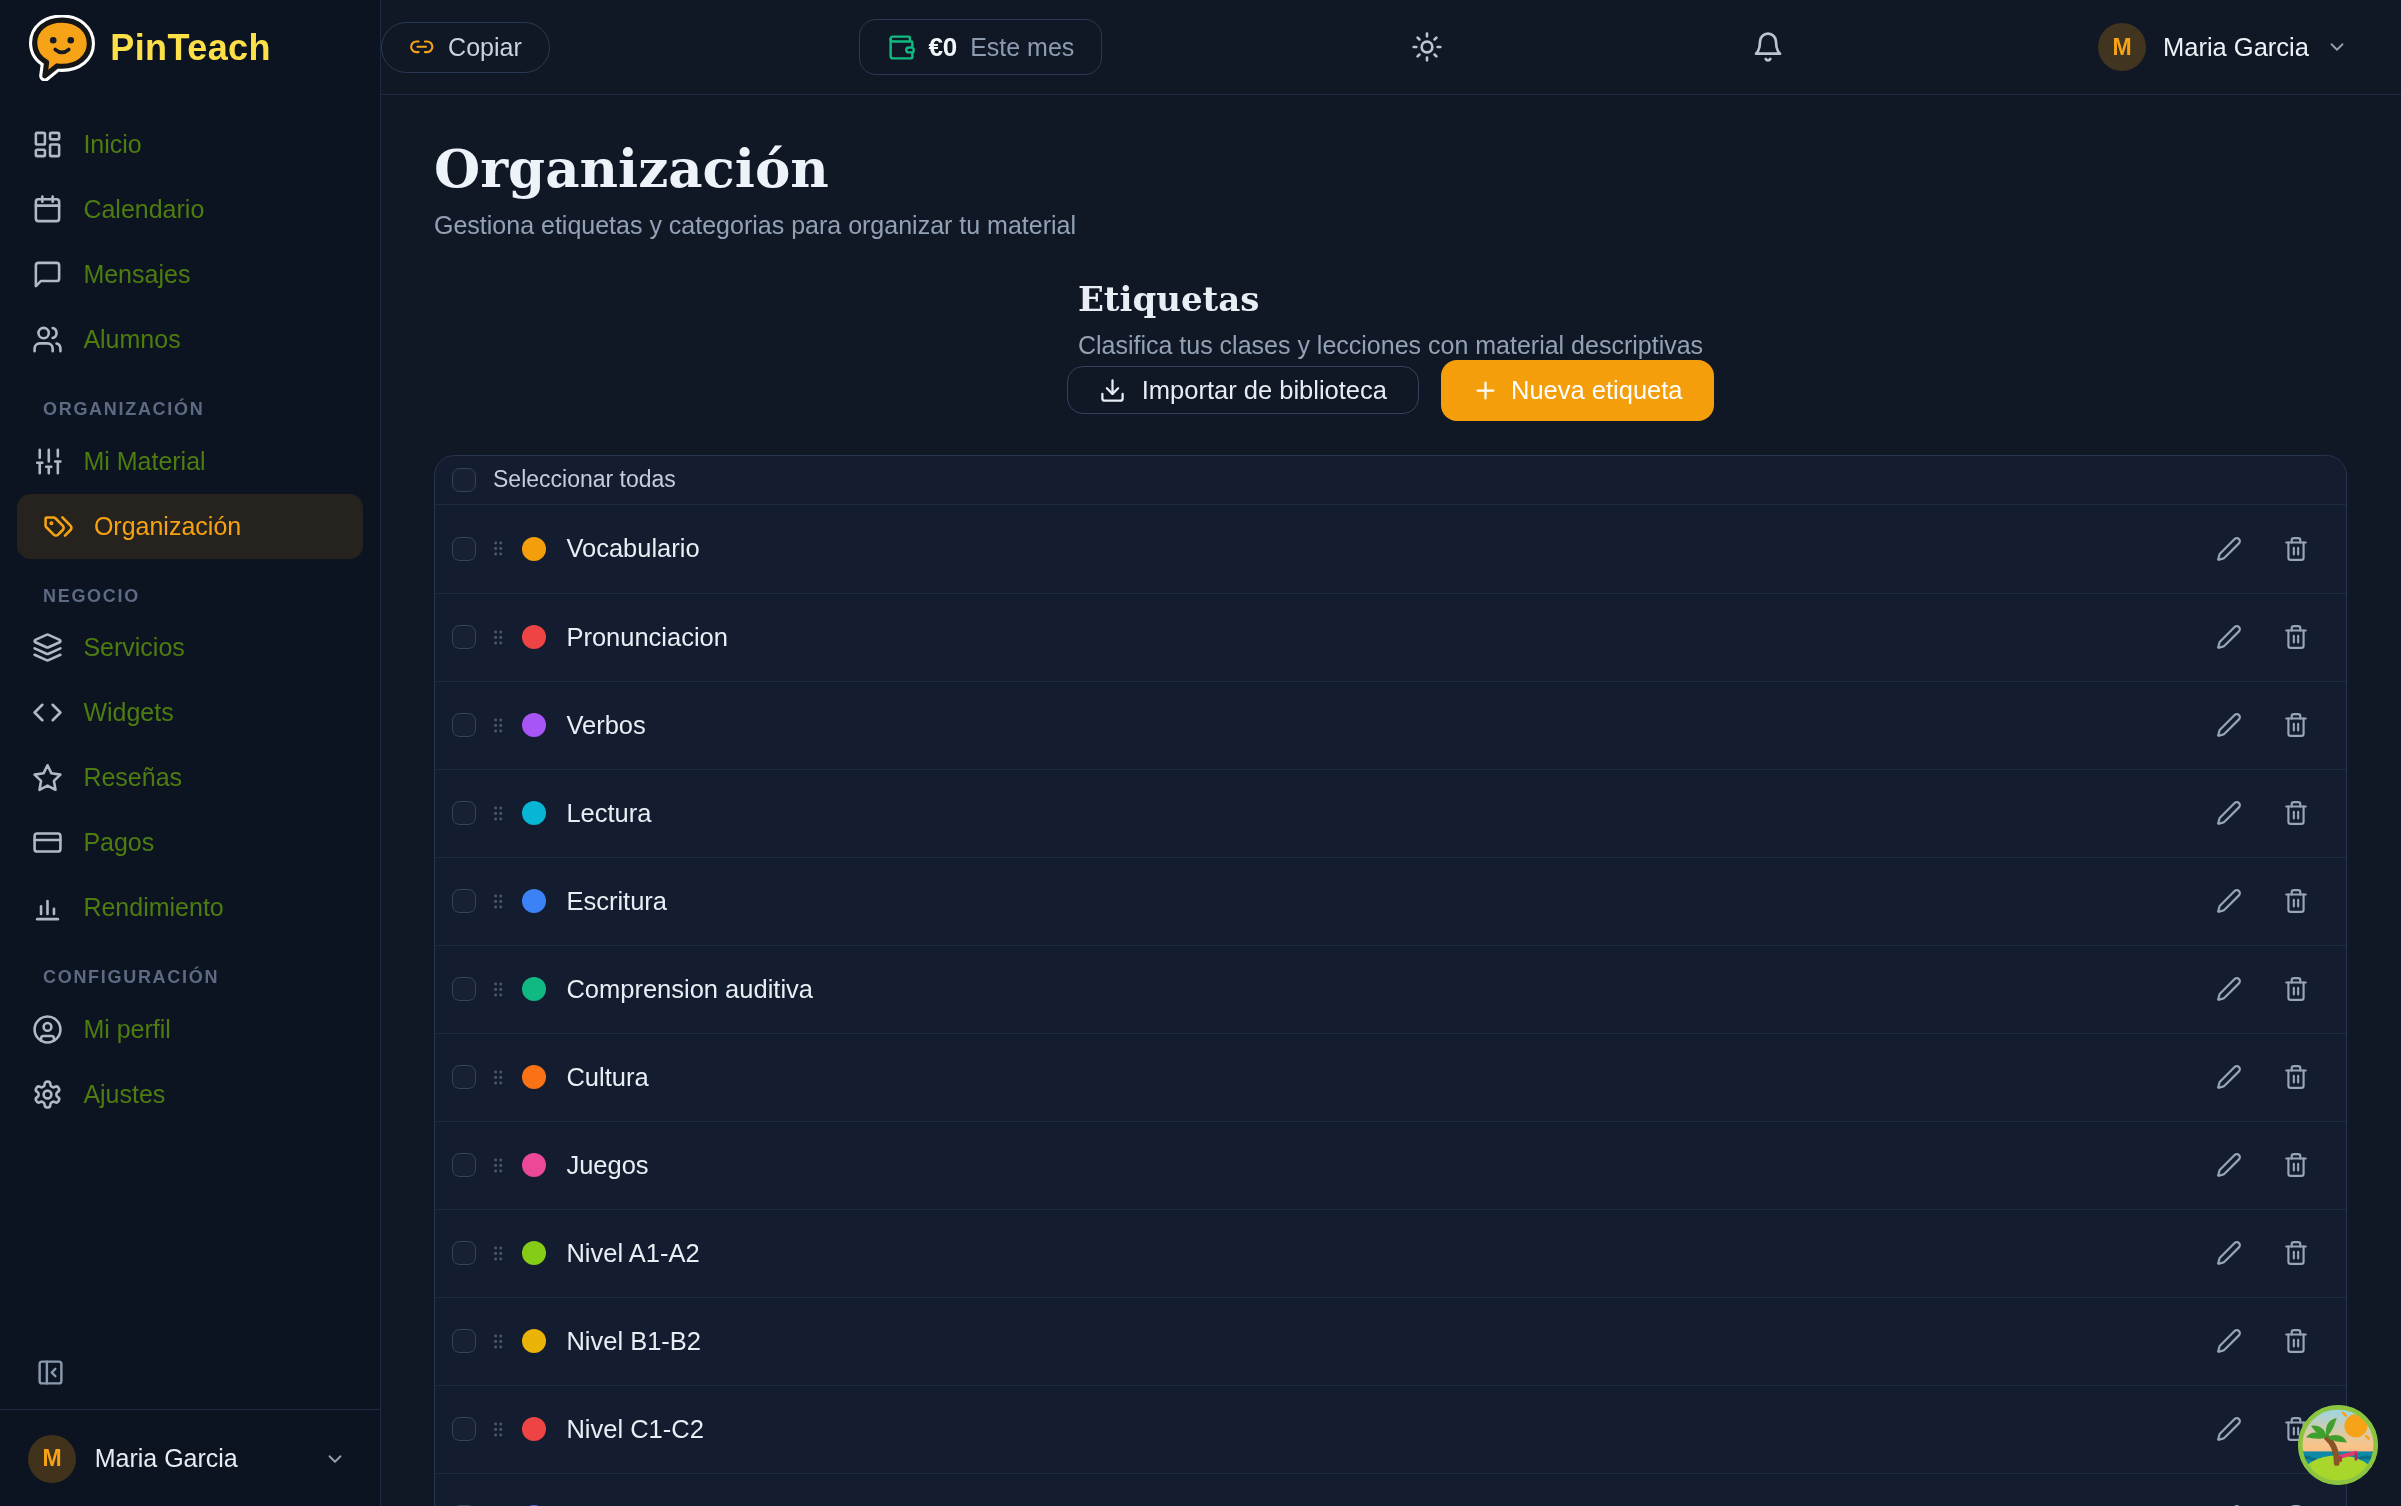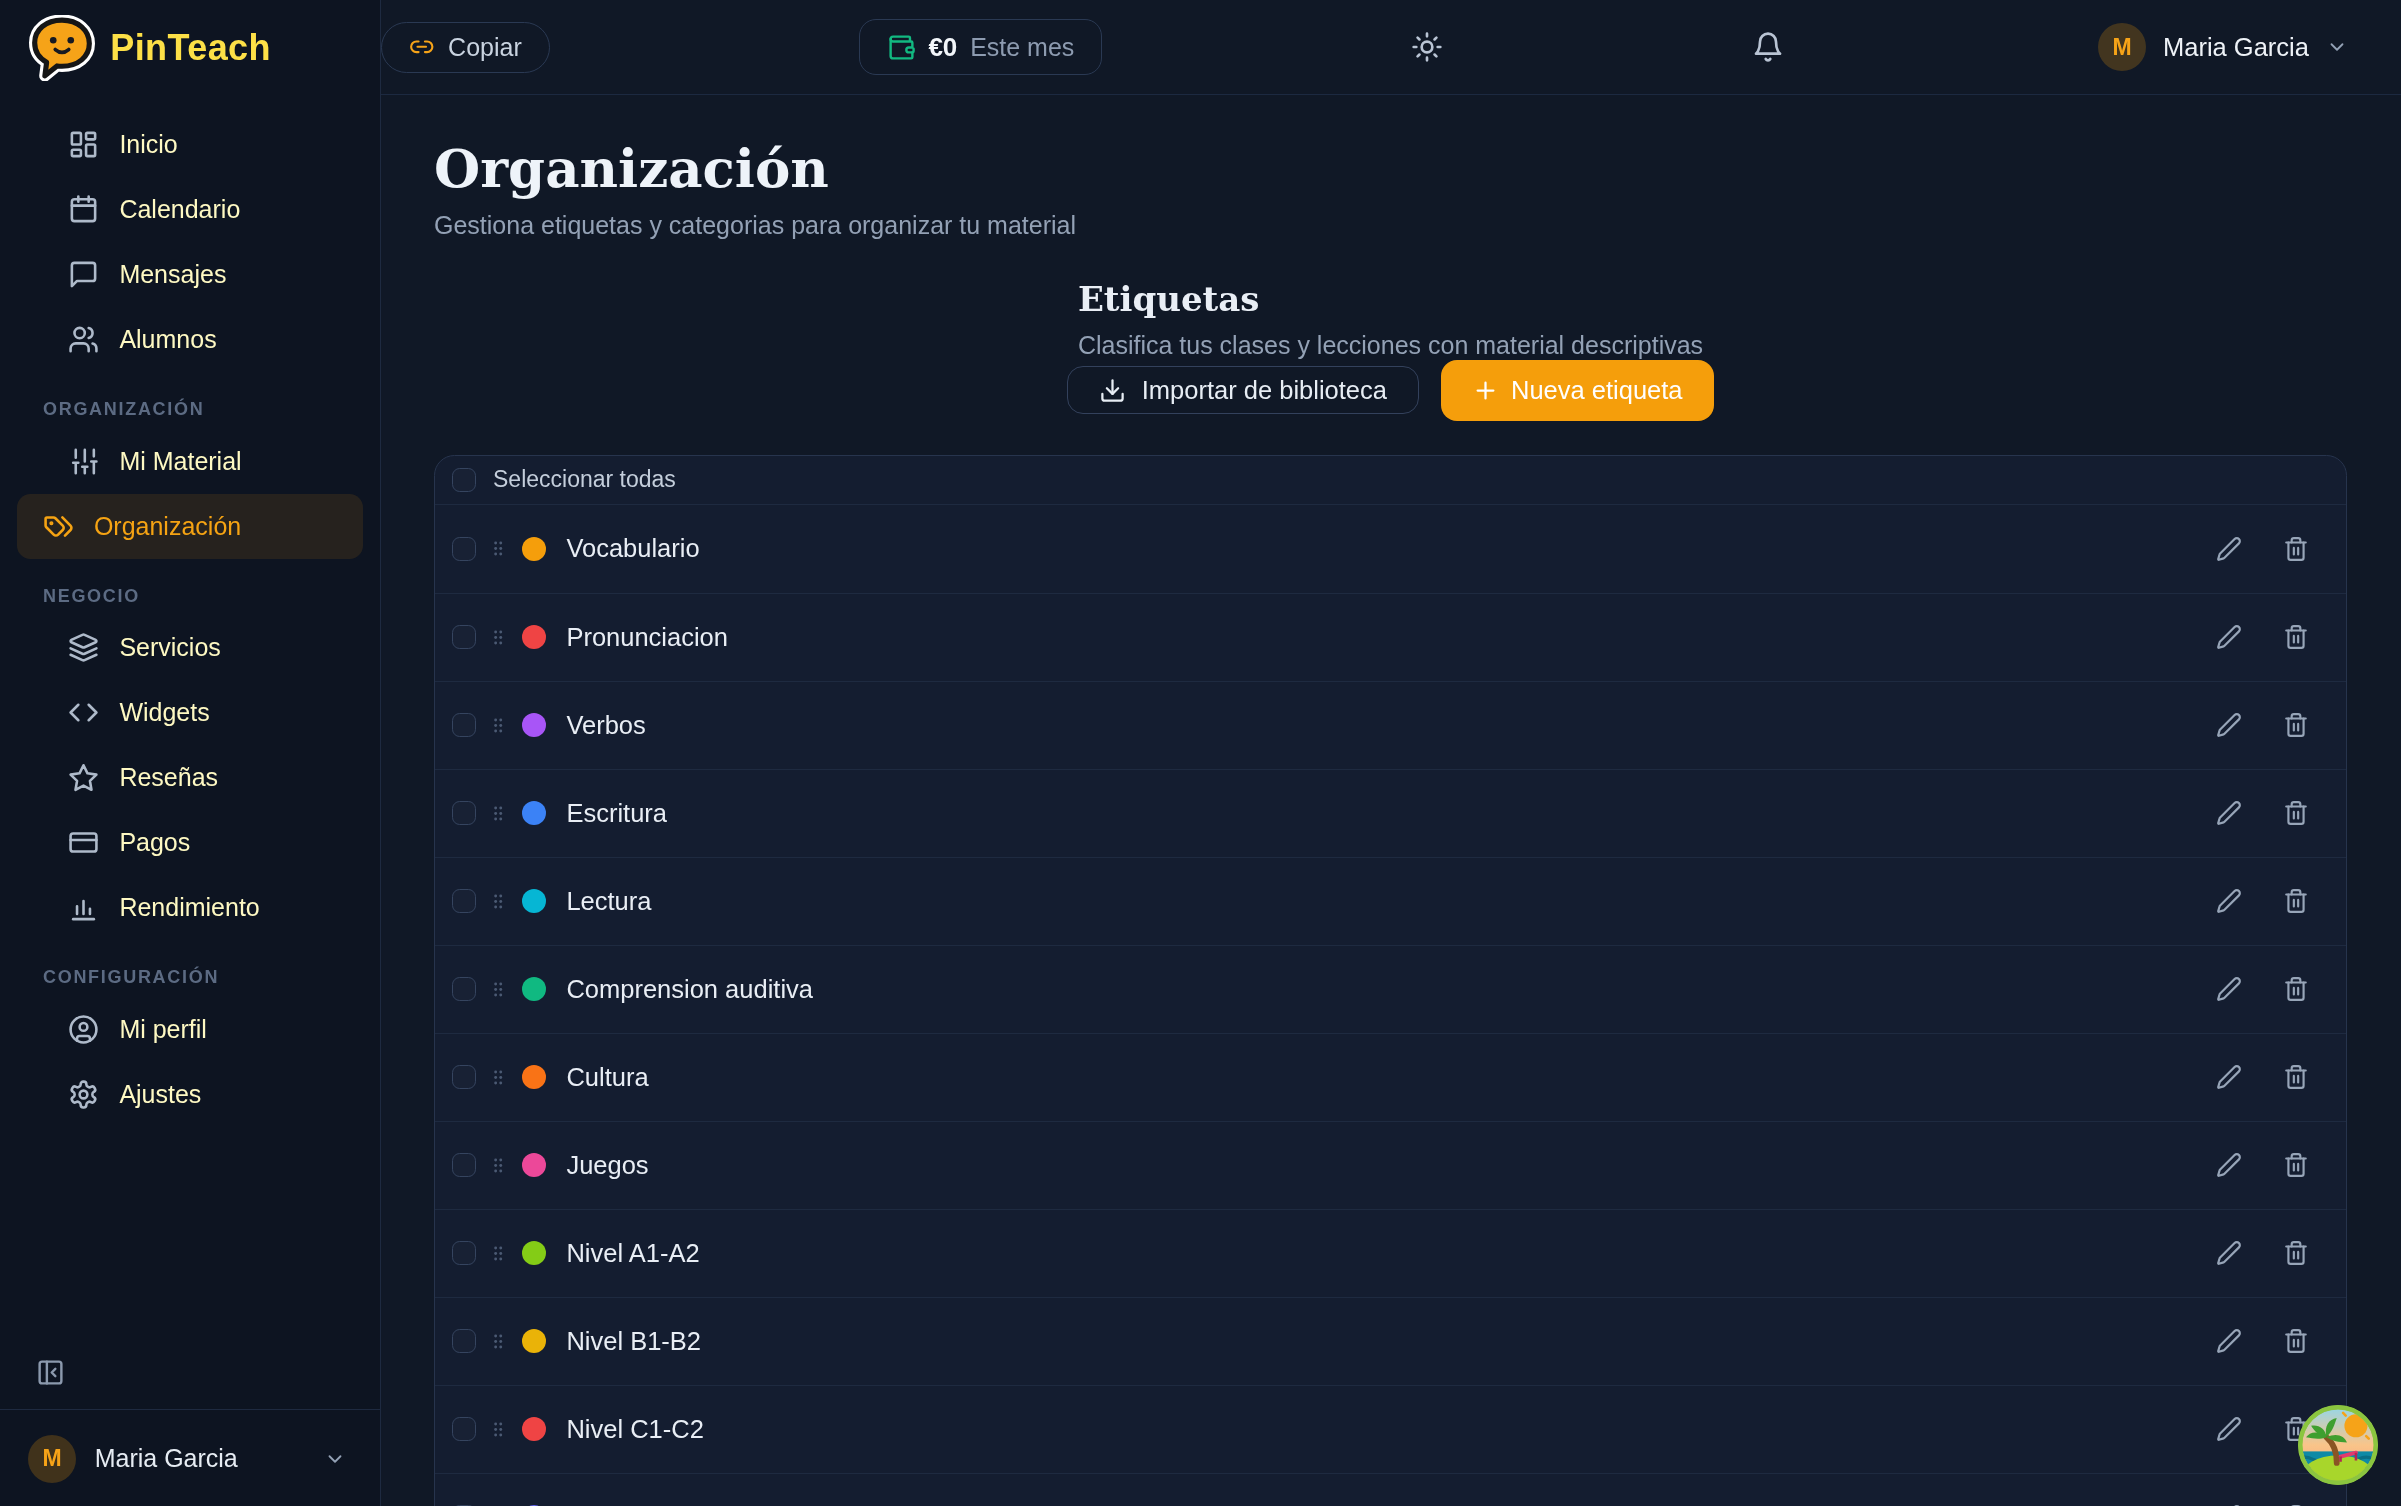--- a/index.html
+++ b/index.html
@@ -23,21 +23,21 @@
   .logo-mark svg { width:100%; height:100%; }
   .logo-text { font-size:36px; font-weight:bold; color:#fde047; letter-spacing:0.4px; }
 
   .nav { padding-top:17px; display:flex; flex-direction:column; }
   .section-label {
     margin:27px 0 8.5px 43px; font-size:18px; font-weight:bold;
     letter-spacing:1.7px; color:#5c6b83; text-transform:uppercase;
   }
   .nav-item {
     height:65px; display:flex; align-items:center; gap:20.4px;
-    padding-left:68px; color:#fef9c3; font-size:25px; cursor:pointer;
+    padding-left:32px; color:#4d7c0f; font-size:25px; cursor:pointer;
     background:none; border:none; text-align:left; font-family:inherit;
   }
   .nav-ic { width:31px; height:31px; display:inline-flex; color:#aebaca; flex:none; }
   .nav-ic svg { width:100%; height:100%; }
   .nav-item.active {
     margin:0 17px; padding-left:25.5px; height:65px;
     border-radius:13.6px; background:rgba(245,158,11,.11); color:#f5a313;
   }
   .nav-item.active .nav-ic { color:#f5a313; }
 
@@ -511,57 +511,57 @@
                   <g fill="currentColor" stroke="none">
                     <circle cx="9" cy="5.5" r="1.7"></circle>
                     <circle cx="15" cy="5.5" r="1.7"></circle>
                     <circle cx="9" cy="12" r="1.7"></circle>
                     <circle cx="15" cy="12" r="1.7"></circle>
                     <circle cx="9" cy="18.5" r="1.7"></circle>
                     <circle cx="15" cy="18.5" r="1.7"></circle>
                   </g>
                 </svg>
               </span>
+    <span class="dot" style="background-color: rgb(6, 182, 212);"></span>
+    <span class="tag-label">Lectura</span>
+    <span class="row-spacer"></span>
+    <button class="row-btn">
+      <span class="ic">
+                  <svg viewBox="0 0 24 24" fill="none" stroke="currentColor" stroke-width="2" stroke-linecap="round" stroke-linejoin="round">
+                    <path d="M21.174 6.812a1 1 0 0 0-3.986-3.987L3.842 16.174a2 2 0 0 0-.5.83l-1.321 4.352a.5.5 0 0 0 .623.622l4.353-1.32a2 2 0 0 0 .83-.497z"></path>
+                  </svg>
+                </span>
+    </button>
+    <button class="row-btn">
+      <span class="ic">
+                  <svg viewBox="0 0 24 24" fill="none" stroke="currentColor" stroke-width="2" stroke-linecap="round" stroke-linejoin="round">
+                    <path d="M3 6h18"></path>
+                    <path d="M19 6v14a2 2 0 0 1-2 2H7a2 2 0 0 1-2-2V6"></path>
+                    <path d="M8 6V4a2 2 0 0 1 2-2h4a2 2 0 0 1 2 2v2"></path>
+                    <path d="M10 11v6M14 11v6"></path>
+                  </svg>
+                </span>
+    </button>
+  </div>
+            <div class="tag-row">
+    <span class="checkbox"></span>
+    <span class="grip">
+                <svg viewBox="0 0 24 24" fill="none" stroke="currentColor" stroke-width="2" stroke-linecap="round" stroke-linejoin="round">
+                  <g fill="currentColor" stroke="none">
+                    <circle cx="9" cy="5.5" r="1.7"></circle>
+                    <circle cx="15" cy="5.5" r="1.7"></circle>
+                    <circle cx="9" cy="12" r="1.7"></circle>
+                    <circle cx="15" cy="12" r="1.7"></circle>
+                    <circle cx="9" cy="18.5" r="1.7"></circle>
+                    <circle cx="15" cy="18.5" r="1.7"></circle>
+                  </g>
+                </svg>
+              </span>
     <span class="dot" style="background-color: rgb(59, 130, 246);"></span>
     <span class="tag-label">Escritura</span>
-    <span class="row-spacer"></span>
-    <button class="row-btn">
-      <span class="ic">
-                  <svg viewBox="0 0 24 24" fill="none" stroke="currentColor" stroke-width="2" stroke-linecap="round" stroke-linejoin="round">
-                    <path d="M21.174 6.812a1 1 0 0 0-3.986-3.987L3.842 16.174a2 2 0 0 0-.5.83l-1.321 4.352a.5.5 0 0 0 .623.622l4.353-1.32a2 2 0 0 0 .83-.497z"></path>
-                  </svg>
-                </span>
-    </button>
-    <button class="row-btn">
-      <span class="ic">
-                  <svg viewBox="0 0 24 24" fill="none" stroke="currentColor" stroke-width="2" stroke-linecap="round" stroke-linejoin="round">
-                    <path d="M3 6h18"></path>
-                    <path d="M19 6v14a2 2 0 0 1-2 2H7a2 2 0 0 1-2-2V6"></path>
-                    <path d="M8 6V4a2 2 0 0 1 2-2h4a2 2 0 0 1 2 2v2"></path>
-                    <path d="M10 11v6M14 11v6"></path>
-                  </svg>
-                </span>
-    </button>
-  </div>
-            <div class="tag-row">
-    <span class="checkbox"></span>
-    <span class="grip">
-                <svg viewBox="0 0 24 24" fill="none" stroke="currentColor" stroke-width="2" stroke-linecap="round" stroke-linejoin="round">
-                  <g fill="currentColor" stroke="none">
-                    <circle cx="9" cy="5.5" r="1.7"></circle>
-                    <circle cx="15" cy="5.5" r="1.7"></circle>
-                    <circle cx="9" cy="12" r="1.7"></circle>
-                    <circle cx="15" cy="12" r="1.7"></circle>
-                    <circle cx="9" cy="18.5" r="1.7"></circle>
-                    <circle cx="15" cy="18.5" r="1.7"></circle>
-                  </g>
-                </svg>
-              </span>
-    <span class="dot" style="background-color: rgb(6, 182, 212);"></span>
-    <span class="tag-label">Lectura</span>
     <span class="row-spacer"></span>
     <button class="row-btn">
       <span class="ic">
                   <svg viewBox="0 0 24 24" fill="none" stroke="currentColor" stroke-width="2" stroke-linecap="round" stroke-linejoin="round">
                     <path d="M21.174 6.812a1 1 0 0 0-3.986-3.987L3.842 16.174a2 2 0 0 0-.5.83l-1.321 4.352a.5.5 0 0 0 .623.622l4.353-1.32a2 2 0 0 0 .83-.497z"></path>
                   </svg>
                 </span>
     </button>
     <button class="row-btn">
       <span class="ic">

